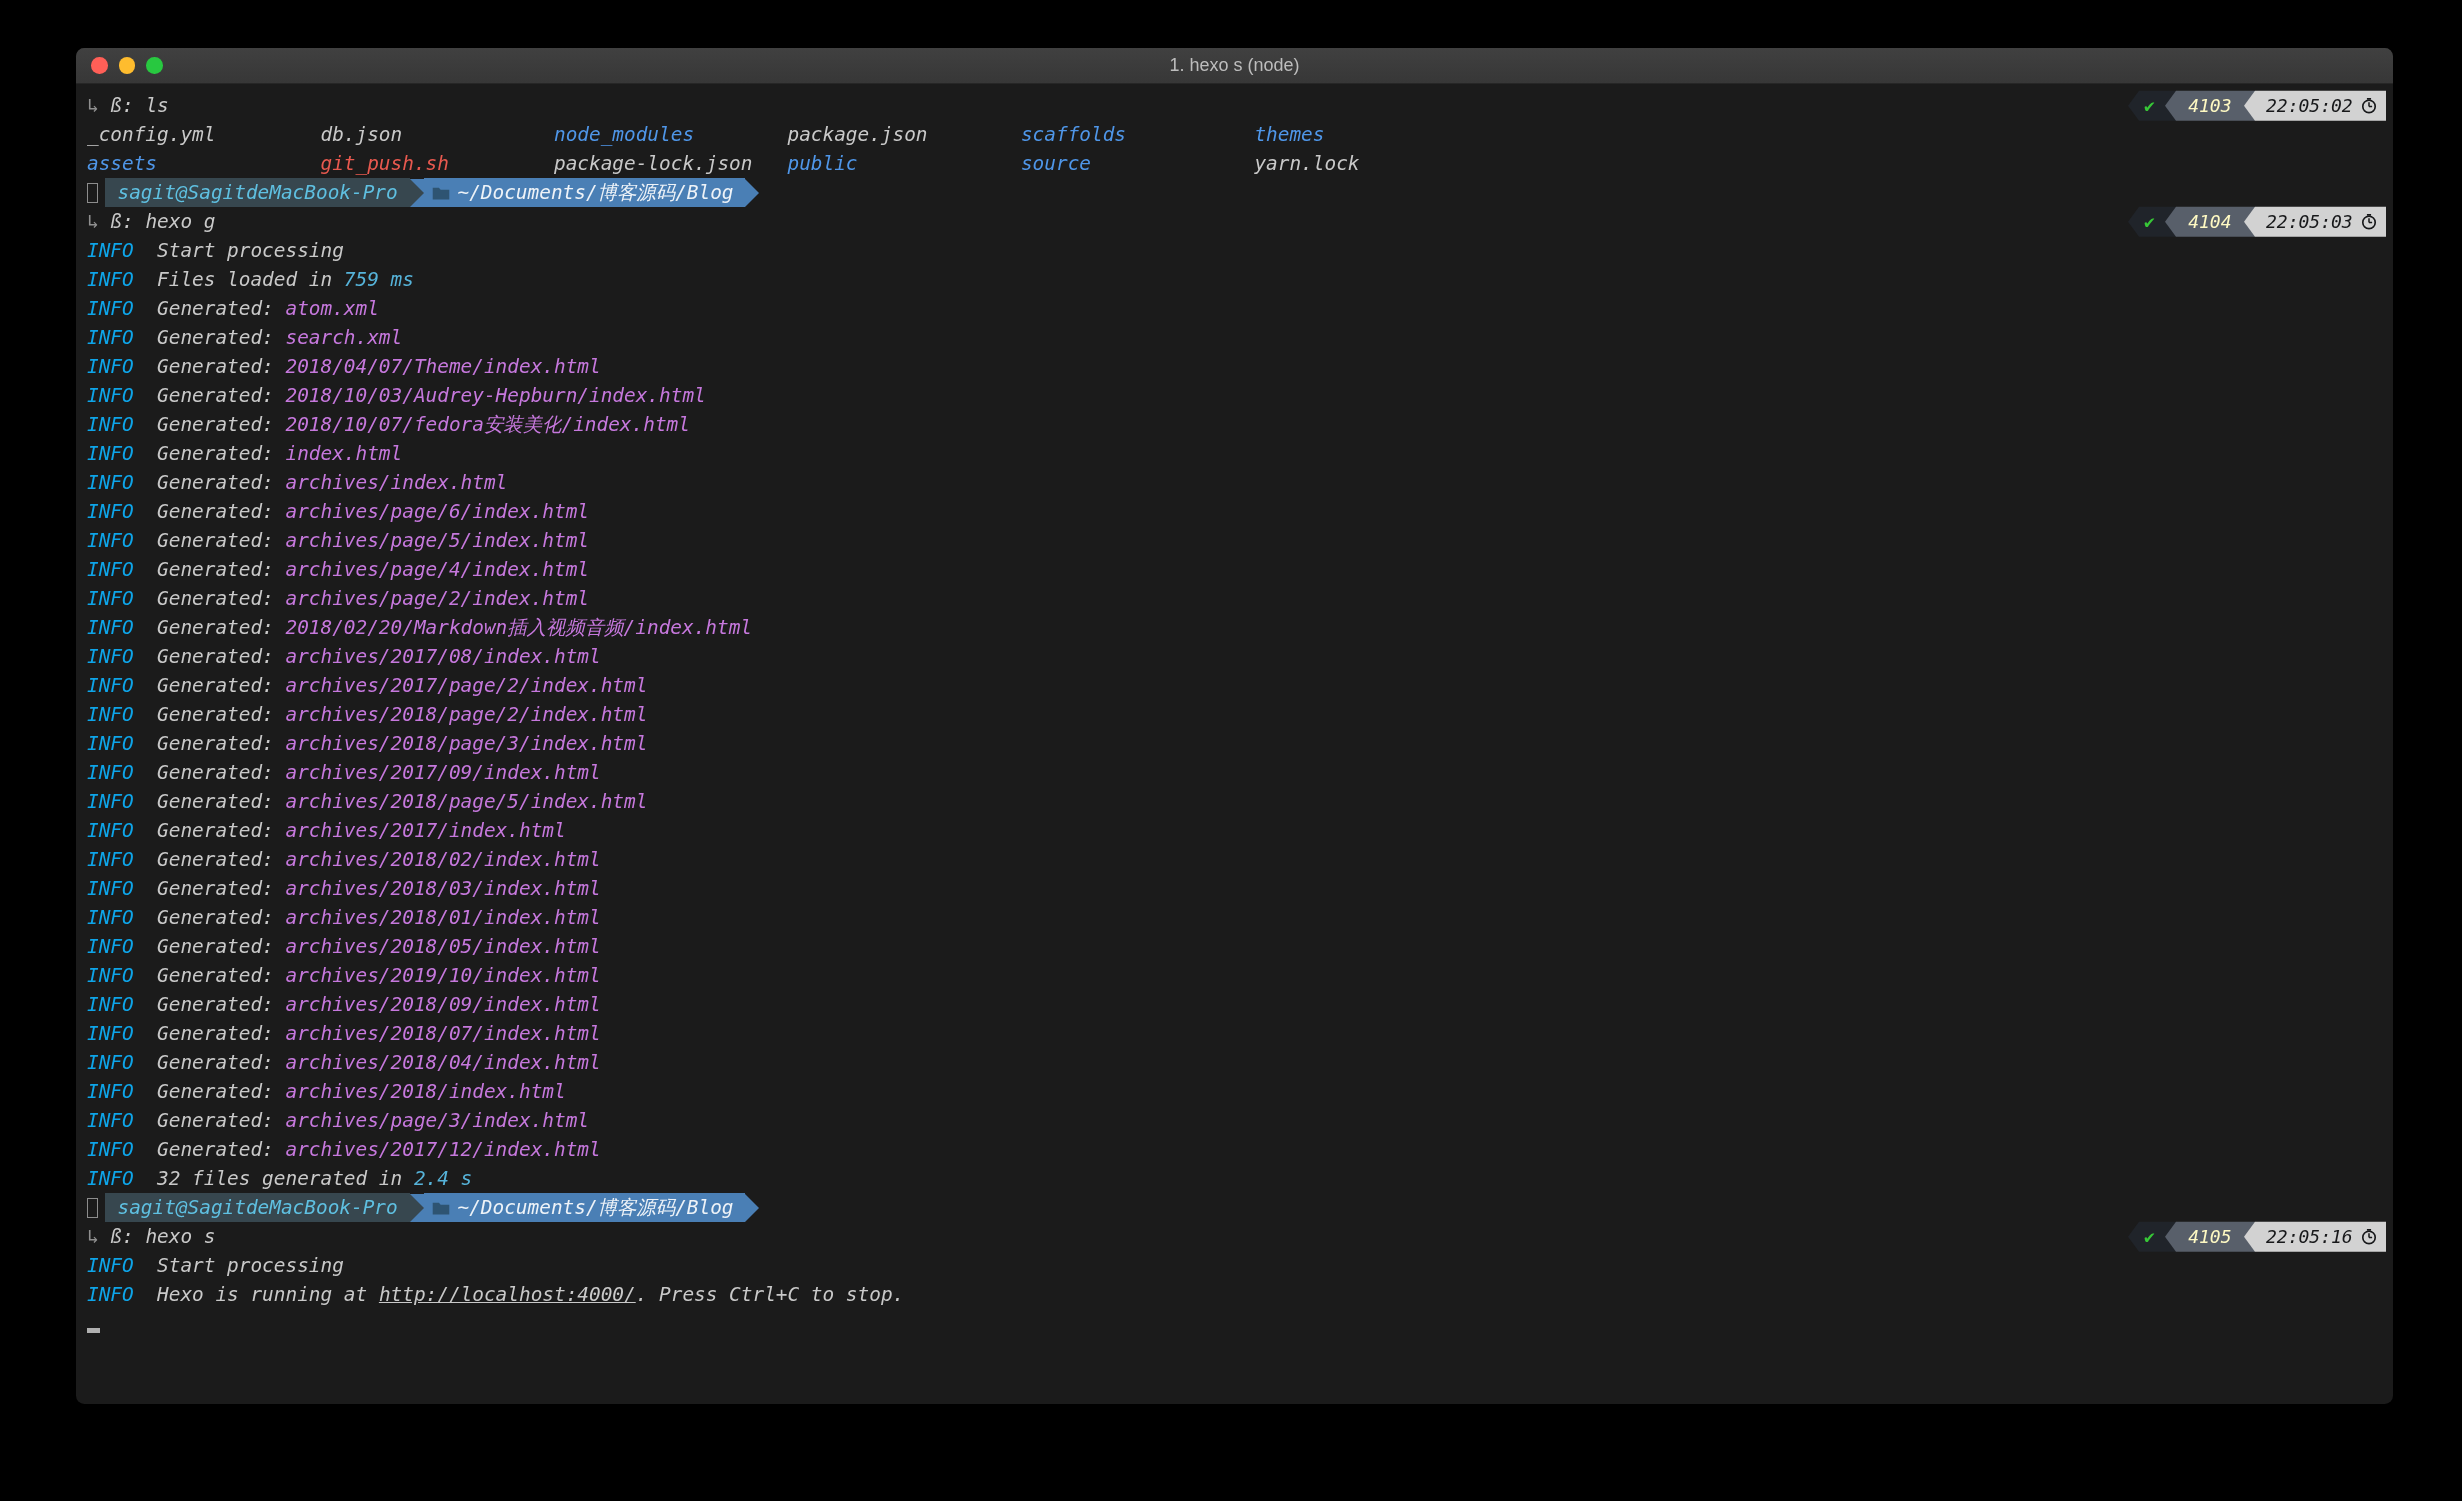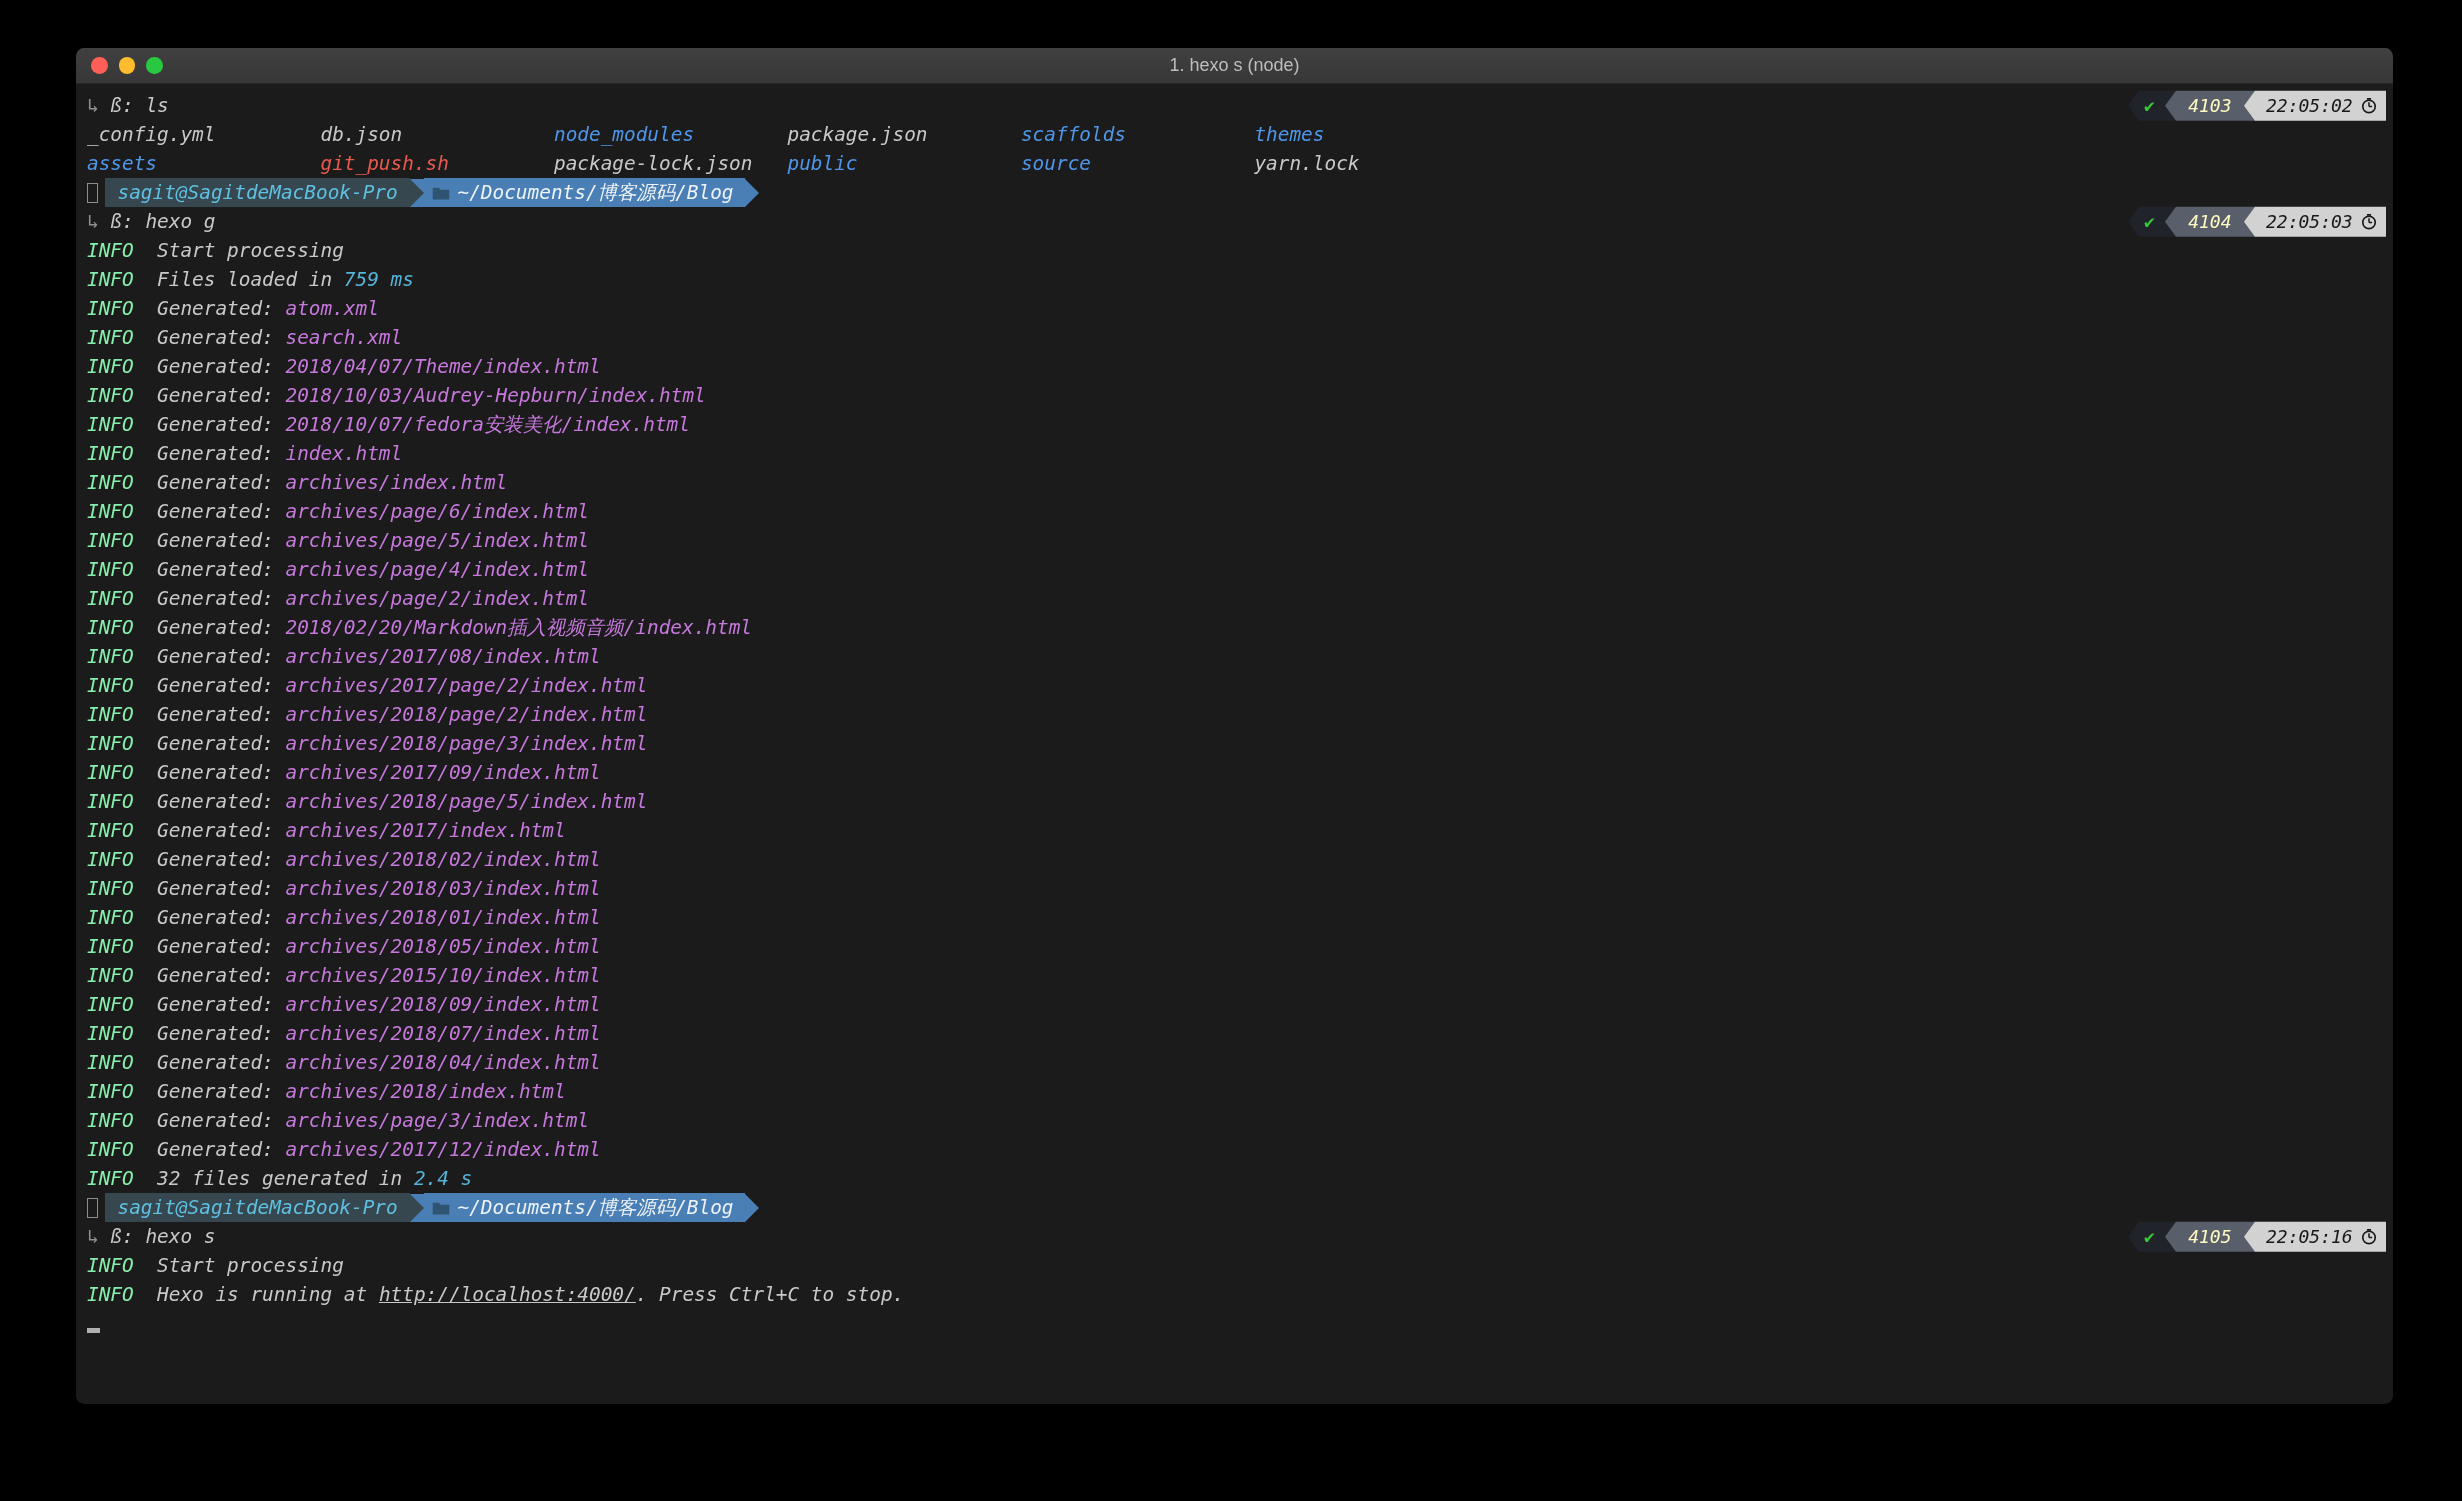--- a/index.html
+++ b/index.html
@@ -26,21 +26,21 @@
     position:absolute;left:0;right:0;text-align:center;
     color:#bdbdbd;font-size:18px;font-family:"Liberation Sans","DejaVu Sans",sans-serif;
   }
   .screen{
     position:relative;padding:7px 0 0 11px;font-size:19.4px;font-style:italic;
     color:#c9c9c9;
   }
   .line{height:29px;line-height:29px;white-space:pre;position:relative;}
   .c-fg{color:#c9c9c9;}
   .c-dim{color:#8f8f8f;}
-  .c-green{color:#86efac;margin-top:12px;}
+  .c-green{color:#0ea5e9;margin-top:12px;}
   .c-blue{color:#4f96e8;}
   .c-mag{color:#c678dd;}
   .c-cyan{color:#56b3d9;}
   .c-red{color:#e8594f;}
   .c-url{color:#c9c9c9;text-decoration:underline;cursor:pointer;}
   
   .pline{display:flex;align-items:center;}
   .pbox{
     display:inline-block;width:9px;height:18px;border:1.4px solid #9a9a9a;
     margin-right:7px;opacity:.9;flex:none;
@@ -119,21 +119,21 @@
       <div class="line"><span class="c-green">INFO</span><span class="c-fg">  Generated: </span><span class="c-mag">archives/2017/page/2/index.html</span></div>
       <div class="line"><span class="c-green">INFO</span><span class="c-fg">  Generated: </span><span class="c-mag">archives/2018/page/2/index.html</span></div>
       <div class="line"><span class="c-green">INFO</span><span class="c-fg">  Generated: </span><span class="c-mag">archives/2018/page/3/index.html</span></div>
       <div class="line"><span class="c-green">INFO</span><span class="c-fg">  Generated: </span><span class="c-mag">archives/2017/09/index.html</span></div>
       <div class="line"><span class="c-green">INFO</span><span class="c-fg">  Generated: </span><span class="c-mag">archives/2018/page/5/index.html</span></div>
       <div class="line"><span class="c-green">INFO</span><span class="c-fg">  Generated: </span><span class="c-mag">archives/2017/index.html</span></div>
       <div class="line"><span class="c-green">INFO</span><span class="c-fg">  Generated: </span><span class="c-mag">archives/2018/02/index.html</span></div>
       <div class="line"><span class="c-green">INFO</span><span class="c-fg">  Generated: </span><span class="c-mag">archives/2018/03/index.html</span></div>
       <div class="line"><span class="c-green">INFO</span><span class="c-fg">  Generated: </span><span class="c-mag">archives/2018/01/index.html</span></div>
       <div class="line"><span class="c-green">INFO</span><span class="c-fg">  Generated: </span><span class="c-mag">archives/2018/05/index.html</span></div>
-      <div class="line"><span class="c-green">INFO</span><span class="c-fg">  Generated: </span><span class="c-mag">archives/2015/10/index.html</span></div>
+      <div class="line"><span class="c-green">INFO</span><span class="c-fg">  Generated: </span><span class="c-mag">archives/2019/10/index.html</span></div>
       <div class="line"><span class="c-green">INFO</span><span class="c-fg">  Generated: </span><span class="c-mag">archives/2018/09/index.html</span></div>
       <div class="line"><span class="c-green">INFO</span><span class="c-fg">  Generated: </span><span class="c-mag">archives/2018/07/index.html</span></div>
       <div class="line"><span class="c-green">INFO</span><span class="c-fg">  Generated: </span><span class="c-mag">archives/2018/04/index.html</span></div>
       <div class="line"><span class="c-green">INFO</span><span class="c-fg">  Generated: </span><span class="c-mag">archives/2018/index.html</span></div>
       <div class="line"><span class="c-green">INFO</span><span class="c-fg">  Generated: </span><span class="c-mag">archives/page/3/index.html</span></div>
       <div class="line"><span class="c-green">INFO</span><span class="c-fg">  Generated: </span><span class="c-mag">archives/2017/12/index.html</span></div>
       <div class="line"><span class="c-green">INFO</span><span class="c-fg">  32 files generated in </span><span class="c-cyan">2.4 s</span></div>
       <div class="line pline"><span class="pbox"></span><span class="pseg pseg1">sagit@SagitdeMacBook-Pro</span><span class="parrow a1"></span><span class="pseg pseg2"><svg width="18" height="15.2" viewBox="0 0 26 22">
             <path d="M1 4 h9 l2.5 3 H25 v14 H1 z" fill="#2e5472"></path>
             <path d="M1 4 h9 l2.5 3 H1 z" fill="#274burst" fill-opacity="0"></path>

